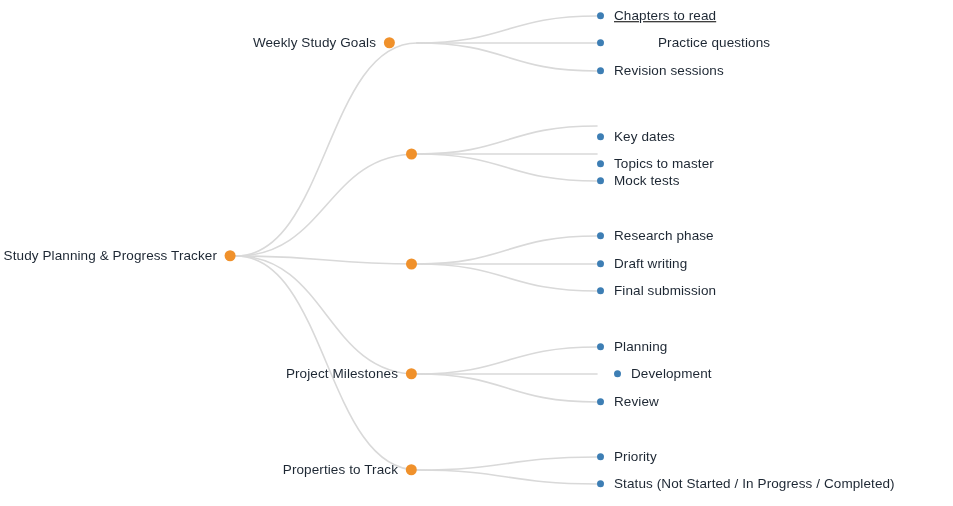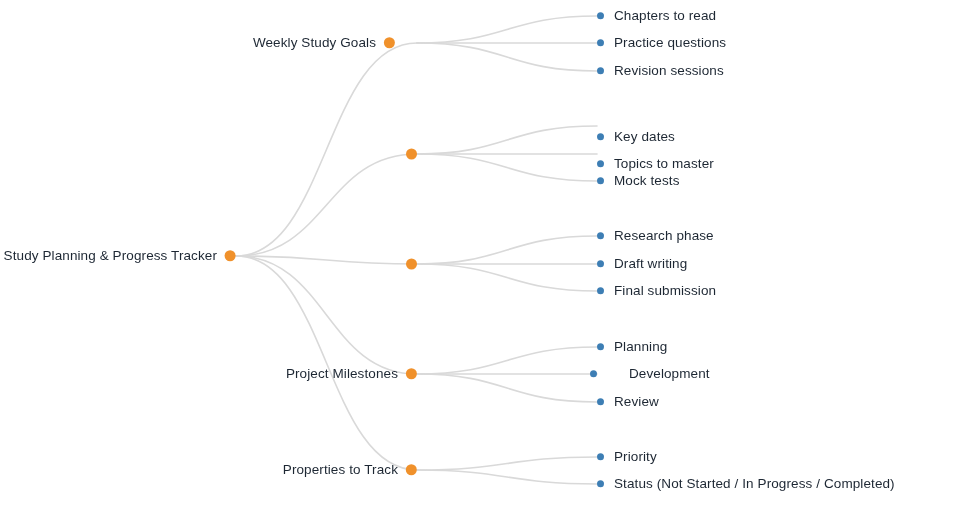--- a/index.html
+++ b/index.html
@@ -106,25 +106,25 @@
     </svg>
   <div id="node-layer">
       <div class="node root" style="left: 236px; top: 256px;">
         <span class="node-label">Study Planning &amp; Progress Tracker</span>
         <span class="node-dot"></span>
       </div>
       <div class="node branch" style="left: 395px; top: 43px;">
         <span class="node-label">Weekly Study Goals</span>
         <span class="node-dot"></span>
       </div>
-      <div class="node leaf" style="left: 597px; top: 16px;">
+      <div class="node leaf" style="left: 597px; top: 16px; text-decoration: underline;">
         <span class="node-dot"></span>
         <span class="node-label">Chapters to read</span>
       </div>
-      <div class="node leaf" style="left: 597px; top: 43px;">
+      <div class="node leaf" style="left: 597px; top: 43px; gap: 44px;">
         <span class="node-dot"></span>
         <span class="node-label">Practice questions</span>
       </div>
       <div class="node leaf" style="left: 597px; top: 71px;">
         <span class="node-dot"></span>
         <span class="node-label">Revision sessions</span>
       </div>
       <div class="node branch" style="left: 417px; top: 154px;">
         <span class="node-dot"></span>
       </div>
@@ -156,21 +156,21 @@
         <span class="node-label">Final submission</span>
       </div>
       <div class="node branch" style="left: 417px; top: 374px;">
         <span class="node-label">Project Milestones</span>
         <span class="node-dot"></span>
       </div>
       <div class="node leaf" style="left: 597px; top: 347px;">
         <span class="node-dot"></span>
         <span class="node-label">Planning</span>
       </div>
-      <div class="node leaf" style="left: 590px; top: 374px; gap: 22px;">
+      <div class="node leaf" style="left: 614px; top: 374px;">
         <span class="node-dot"></span>
         <span class="node-label">Development</span>
       </div>
       <div class="node leaf" style="left: 597px; top: 402px;">
         <span class="node-dot"></span>
         <span class="node-label">Review</span>
       </div>
       <div class="node branch" style="left: 417px; top: 470px;">
         <span class="node-label">Properties to Track</span>
         <span class="node-dot"></span>

